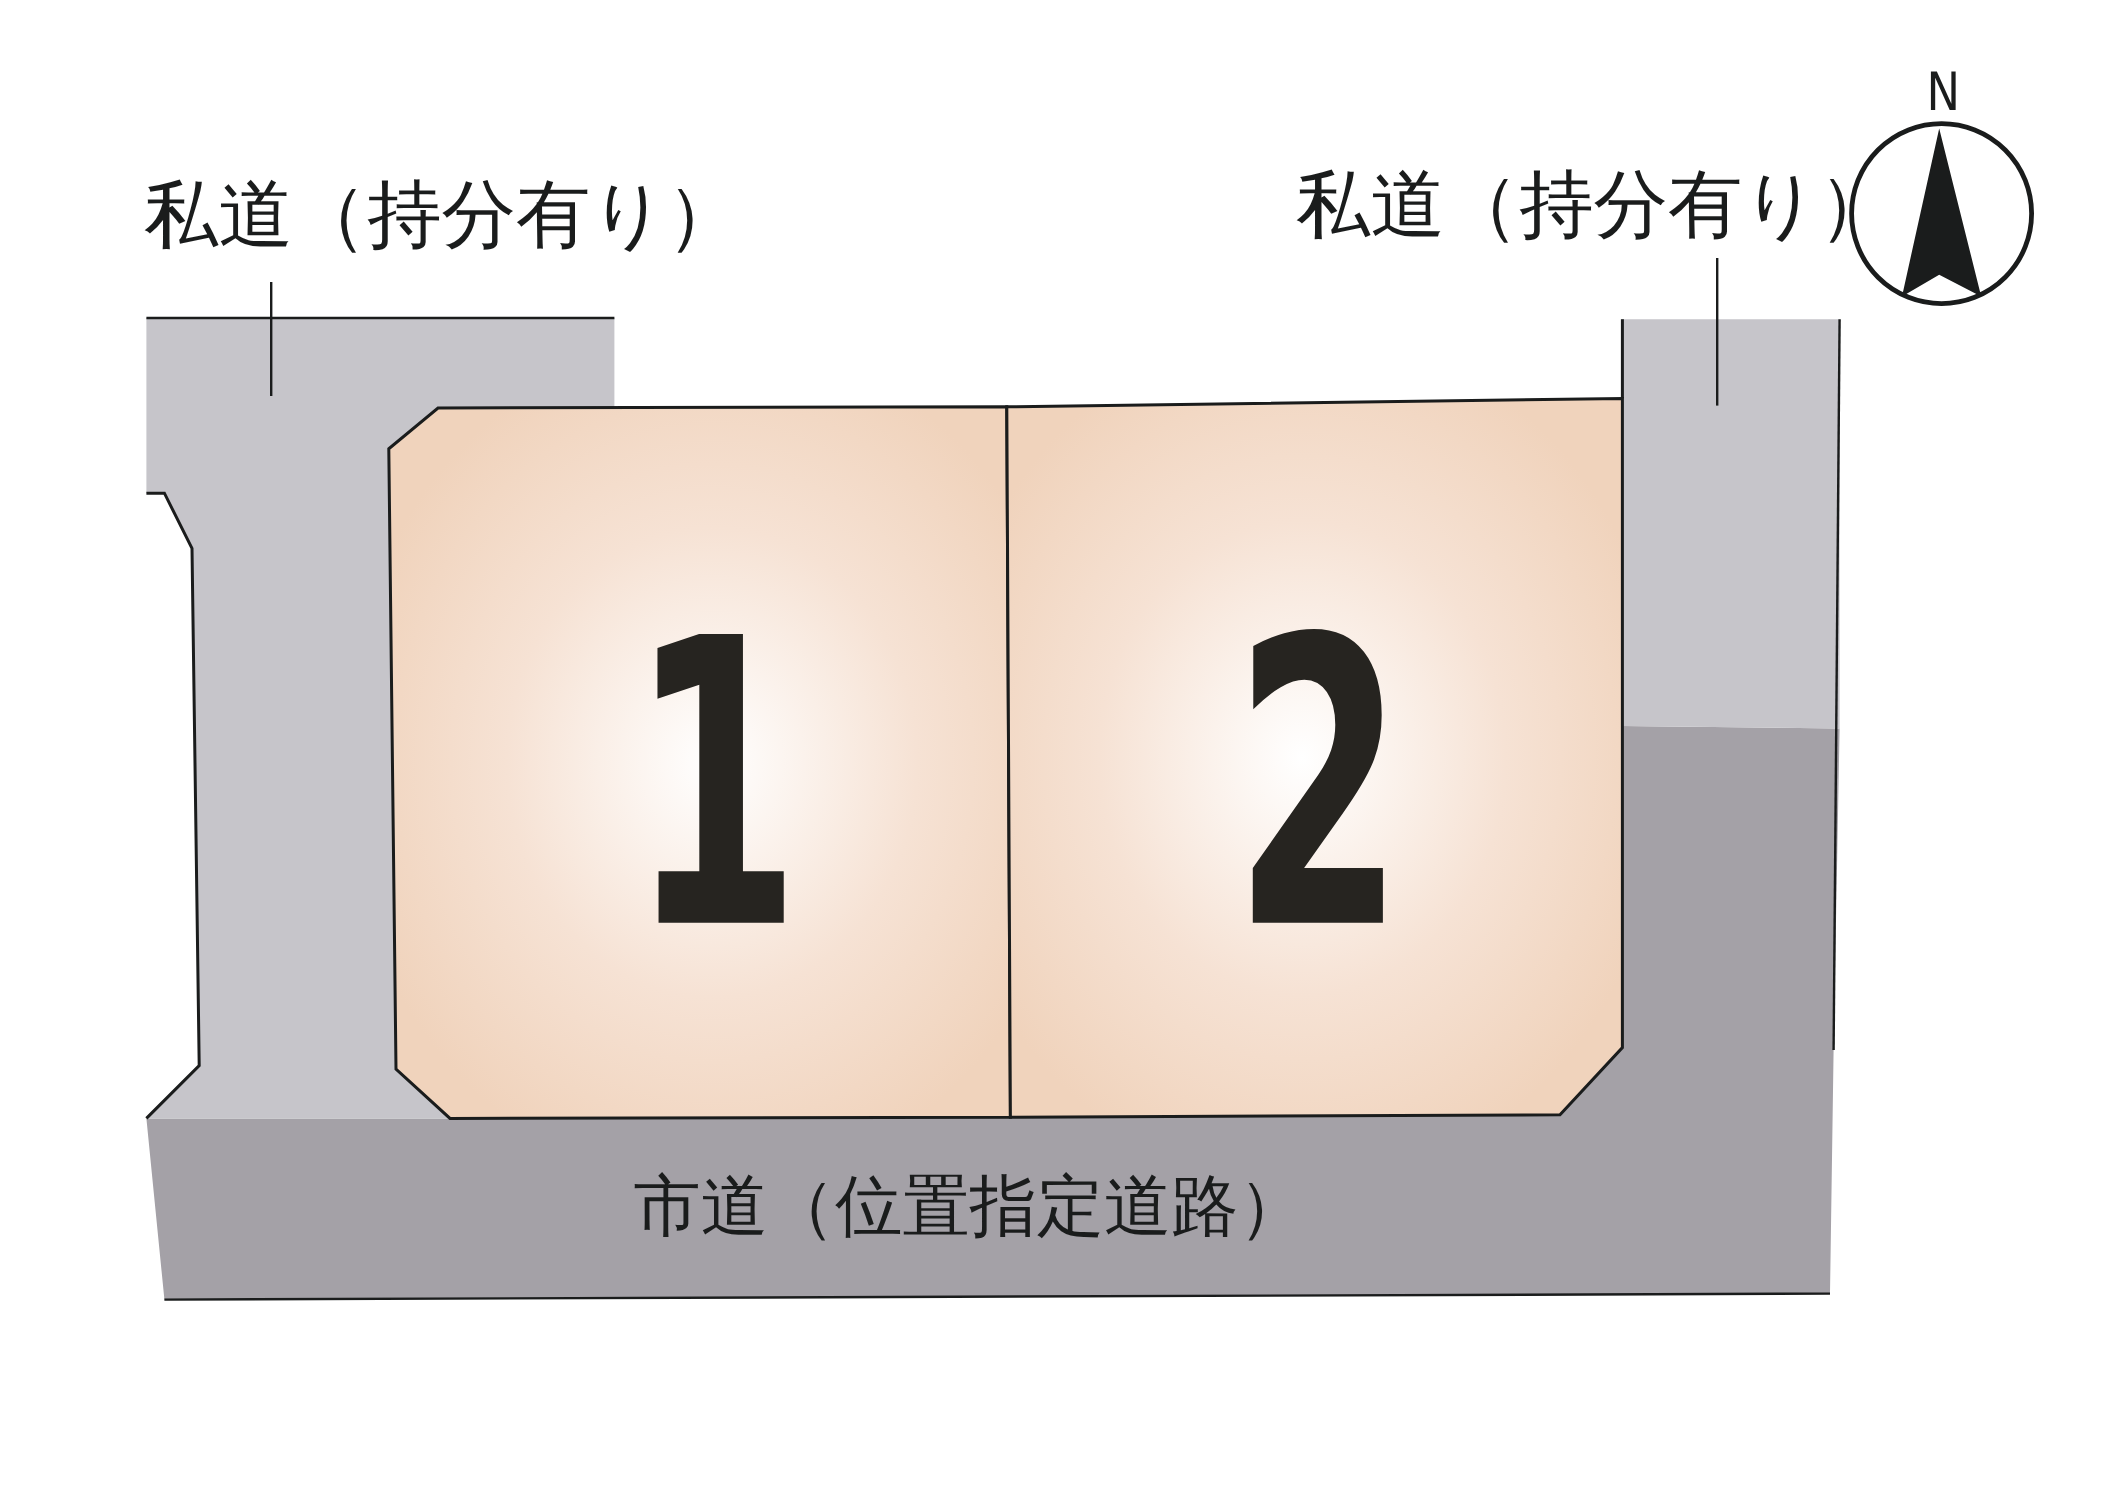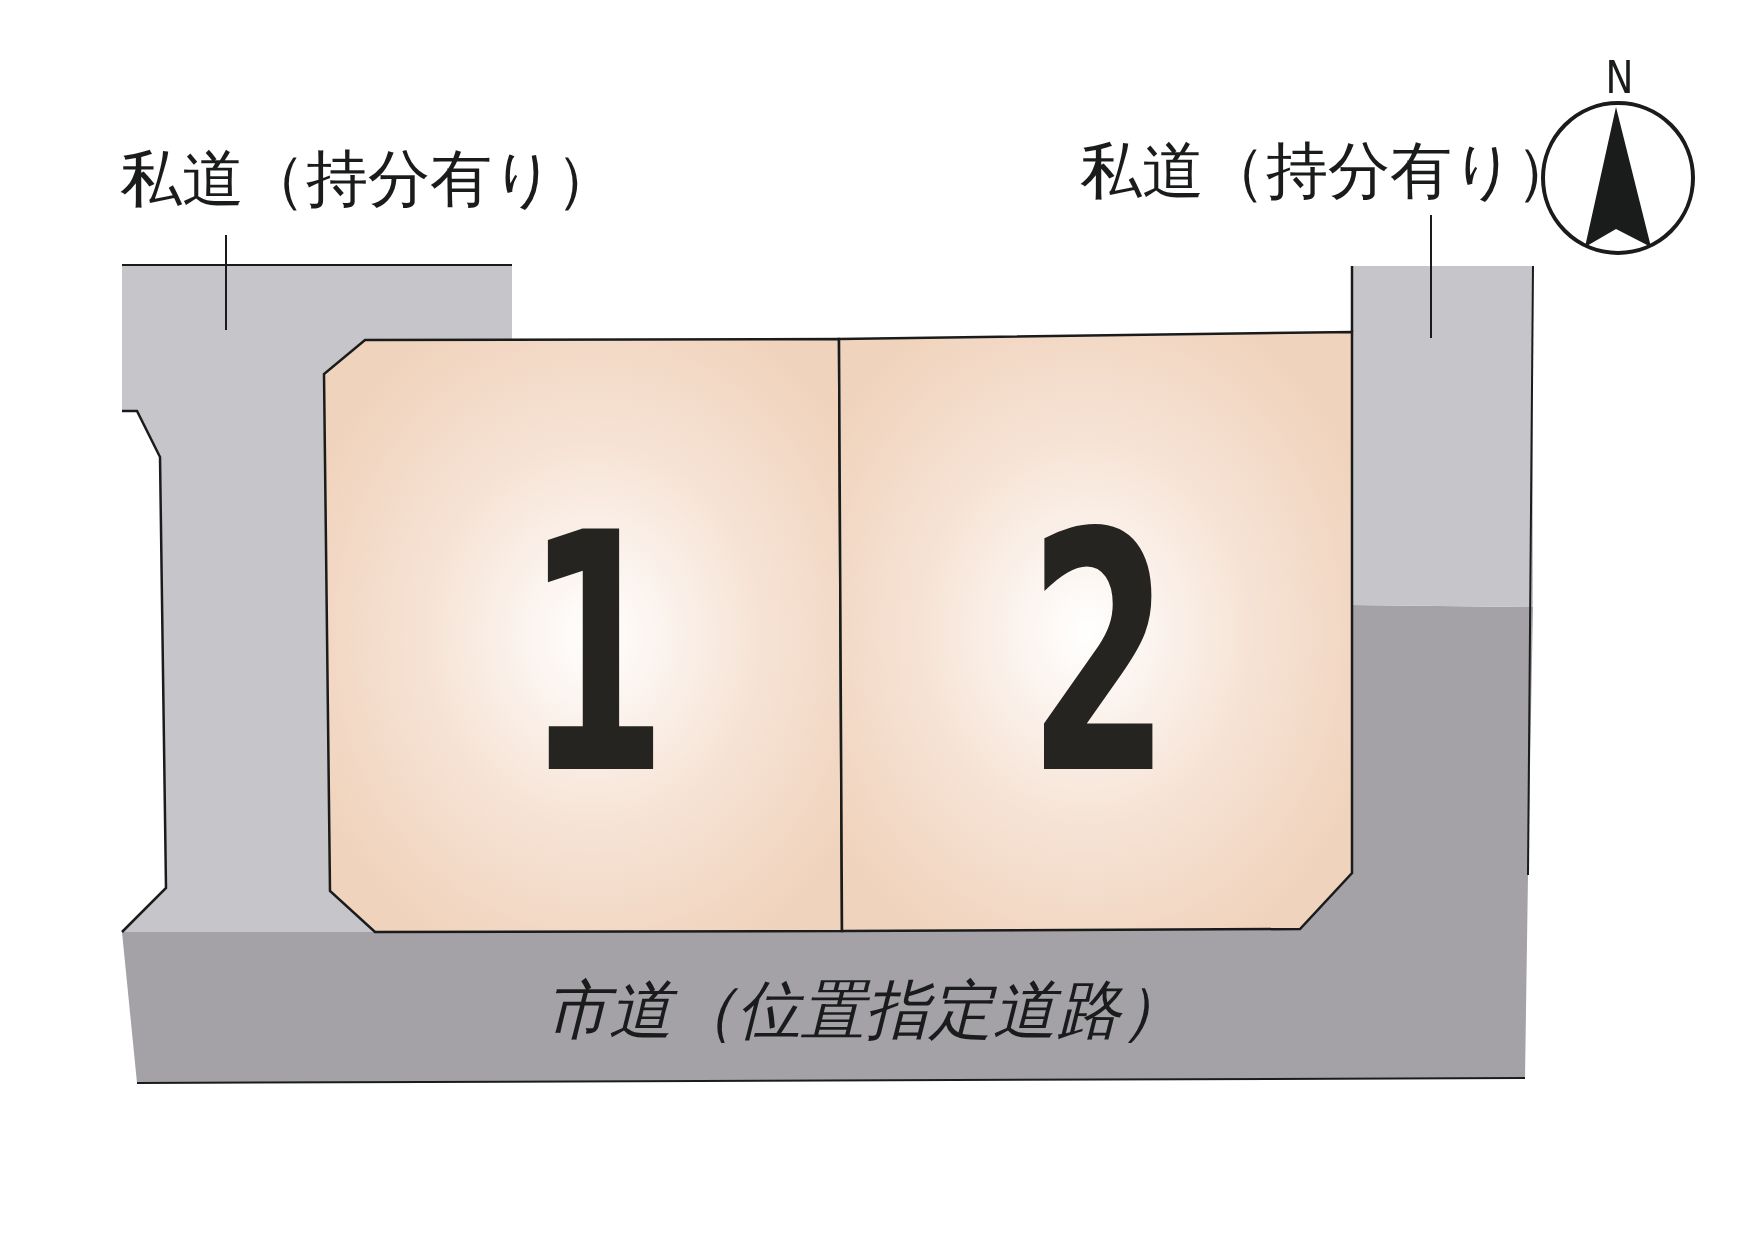--- a/index.html
+++ b/index.html
@@ -34,24 +34,23 @@
       left: 120px;
       top: 148px;
       font-size: 62px;
     }
     .label-right-road {
       left: 1080px;
       top: 140px;
       font-size: 62px;
     }
     .label-main-road {
-      left: 545px;
+      left: 528px;
       top: 978px;
-      font-size: 64px;
-      font-style: italic;
+      font-size: 56px;
     }
     .lot-number {
       position: absolute;
       font-family: "DejaVu Sans", "Liberation Sans", sans-serif;
       font-weight: bold;
       color: #262420;
       font-size: 330px;
       line-height: 1;
       transform: scaleX(0.62);
       transform-origin: center center;

